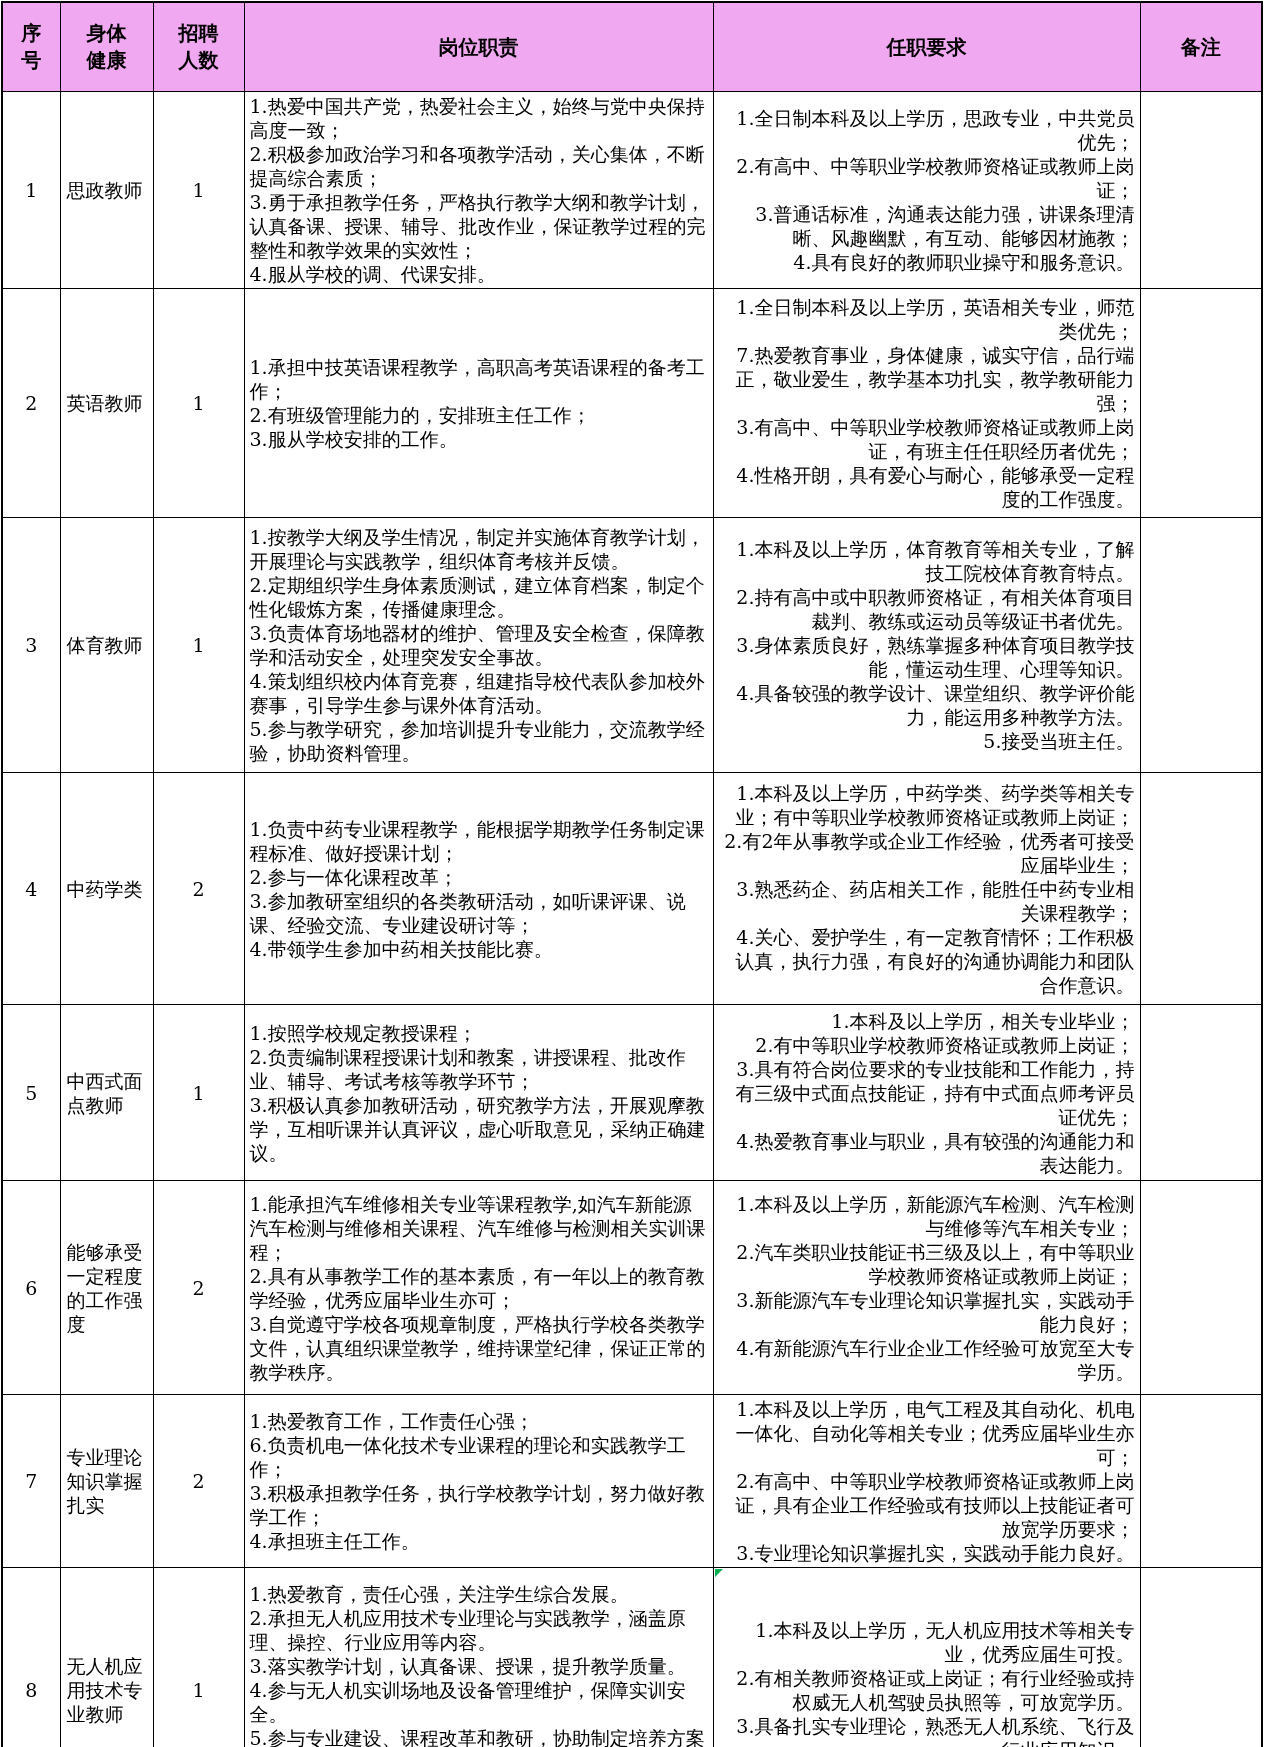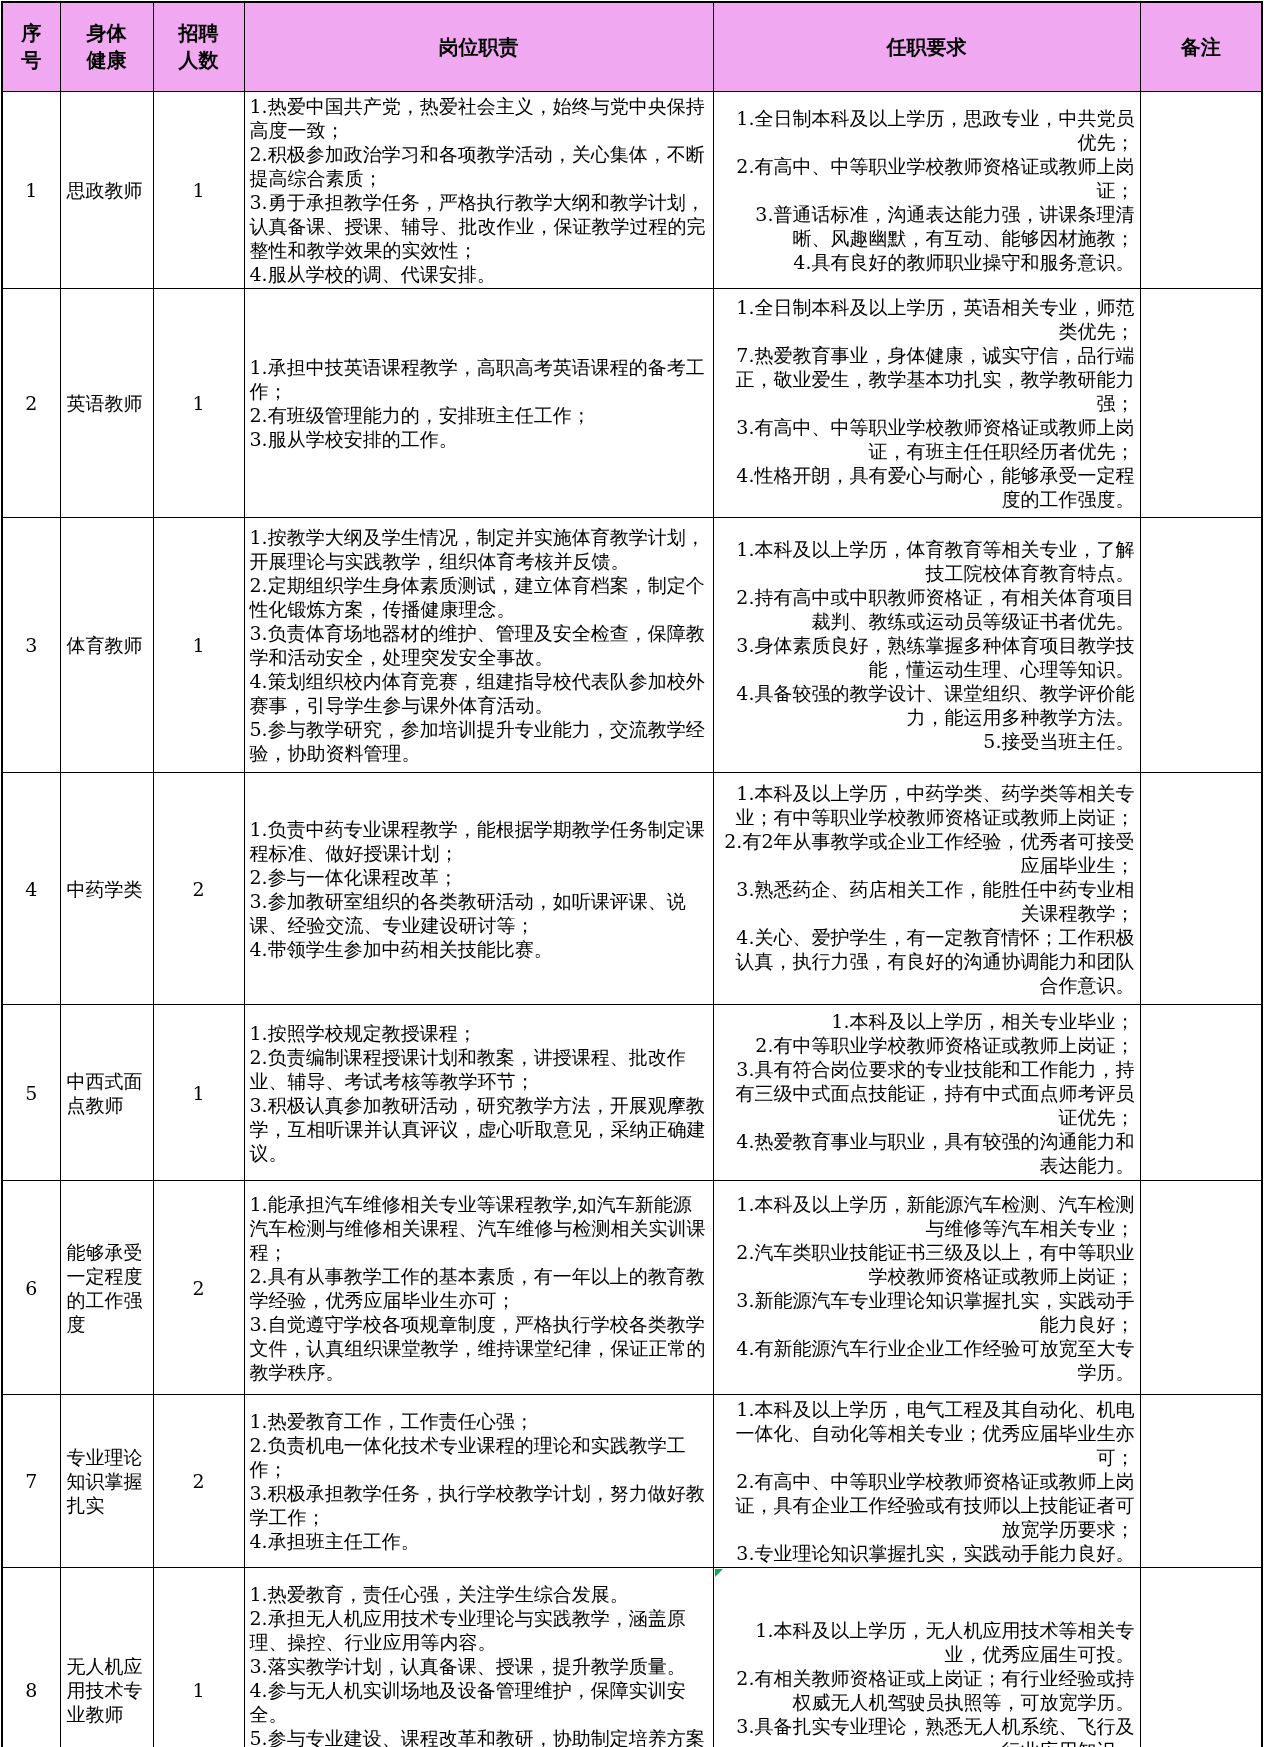--- a/index.html
+++ b/index.html
@@ -177,21 +177,21 @@
 2.汽车类职业技能证书三级及以上，有中等职业学校教师资格证或教师上岗证；
 3.新能源汽车专业理论知识掌握扎实，实践动手能力良好；
 4.有新能源汽车行业企业工作经验可放宽至大专学历。</td>
         <td class="c-note"></td>
       </tr>
       <tr class="r6">
         <td class="c-no">7</td>
         <td class="c-title">专业理论知识掌握扎实</td>
         <td class="c-count">2</td>
         <td class="c-duty">1.热爱教育工作，工作责任心强；
-2.负责机电一体化技术专业课程的理论和实践教学工作；
+6.负责机电一体化技术专业课程的理论和实践教学工作；
 3.积极承担教学任务，执行学校教学计划，努力做好教学工作；
 4.承担班主任工作。</td>
         <td class="c-req">1.本科及以上学历，电气工程及其自动化、机电一体化、自动化等相关专业；优秀应届毕业生亦可；
 2.有高中、中等职业学校教师资格证或教师上岗证，具有企业工作经验或有技师以上技能证者可放宽学历要求；
 3.专业理论知识掌握扎实，实践动手能力良好。</td>
         <td class="c-note"></td>
       </tr>
       <tr class="r7">
         <td class="c-no">8</td>
         <td class="c-title">无人机应用技术专业教师</td>

